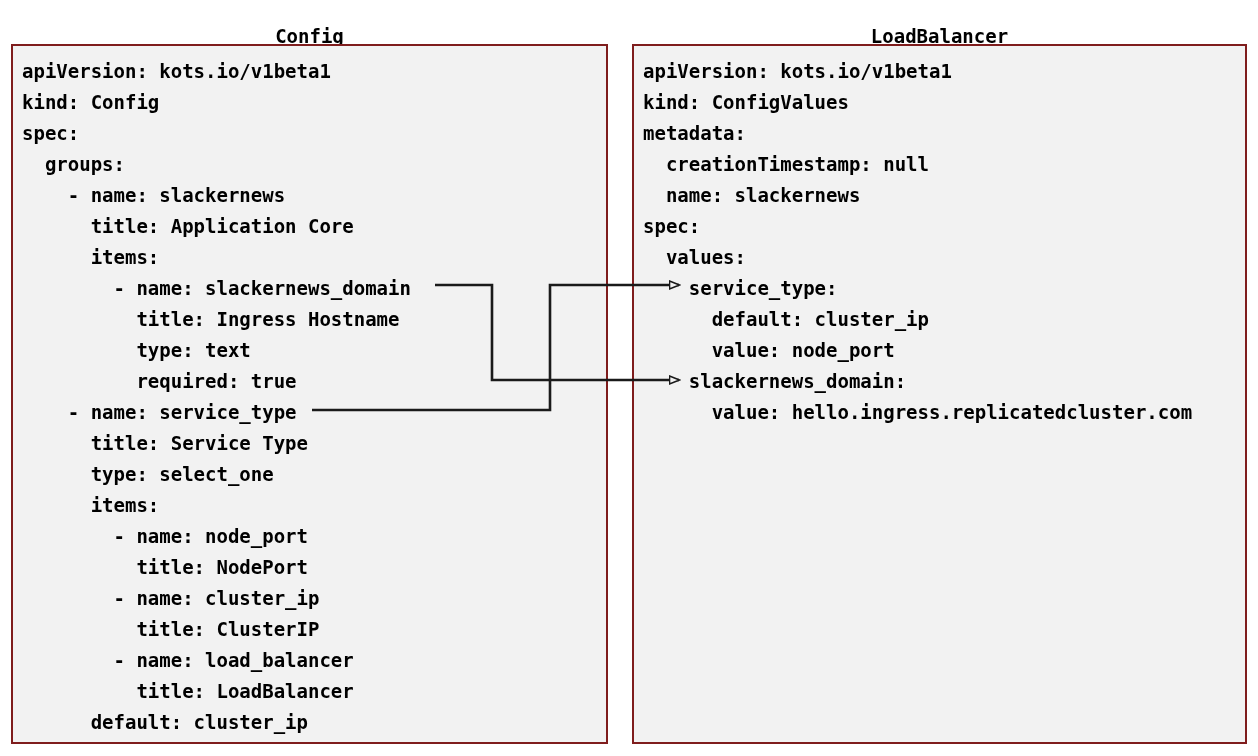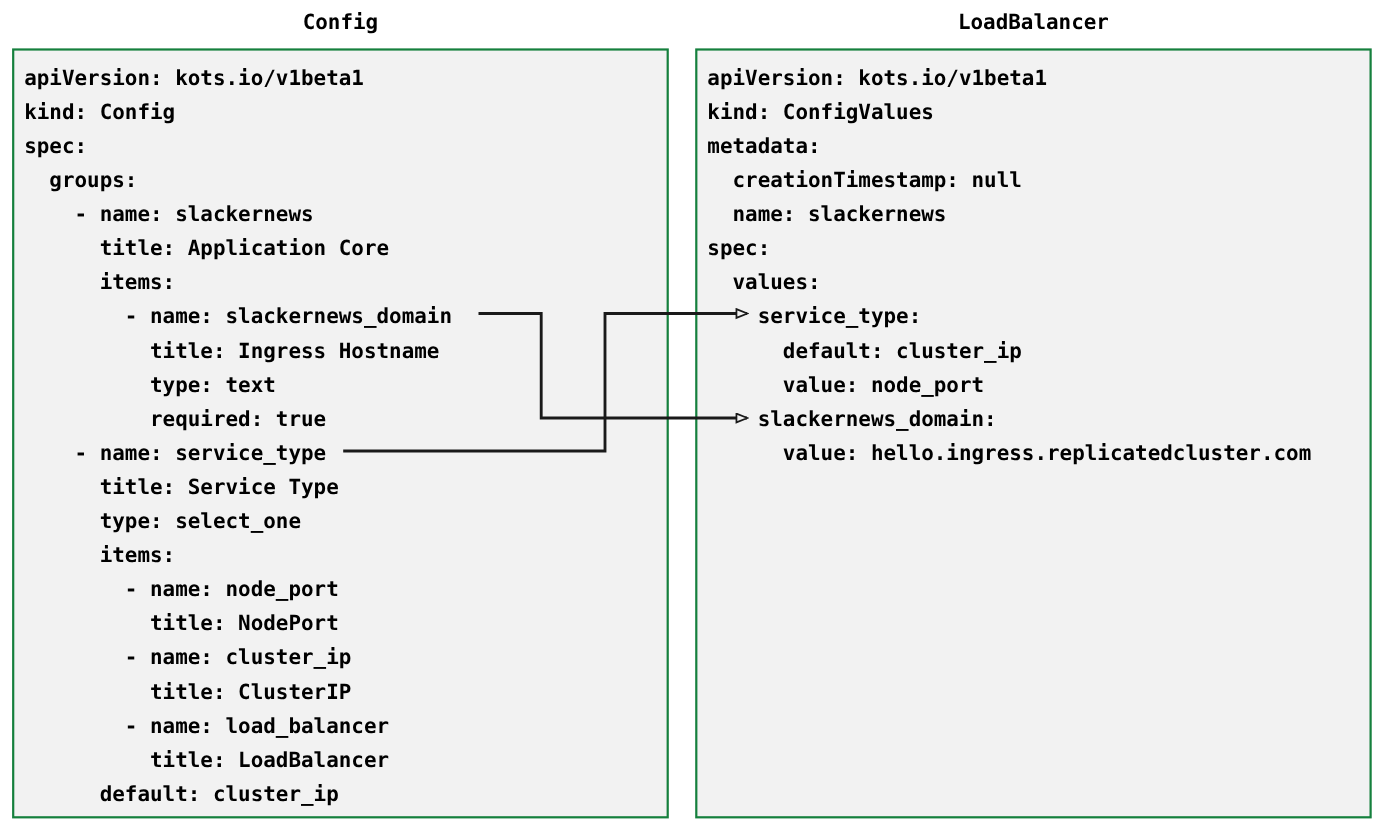--- a/index.html
+++ b/index.html
@@ -18,26 +18,27 @@
 
   .panel-title {
     position: absolute;
     font-family: "DejaVu Sans Mono", "Liberation Mono", monospace;
     font-weight: bold;
     font-size: 19px;
     line-height: 22px;
     color: #000000;
     text-align: center;
     white-space: pre;
+    margin-top: 16px;
   }
 
   .panel {
     position: absolute;
     background: #f2f2f2;
-    border: 2px solid #15803d;
+    border: 2px solid #7f1d1d;
     box-sizing: border-box;
   }
 
   .code-block {
     position: absolute;
     top: 10px;
     left: 9px;
     right: 4px;
     font-family: "DejaVu Sans Mono", "Liberation Mono", monospace;
     font-weight: bold;

